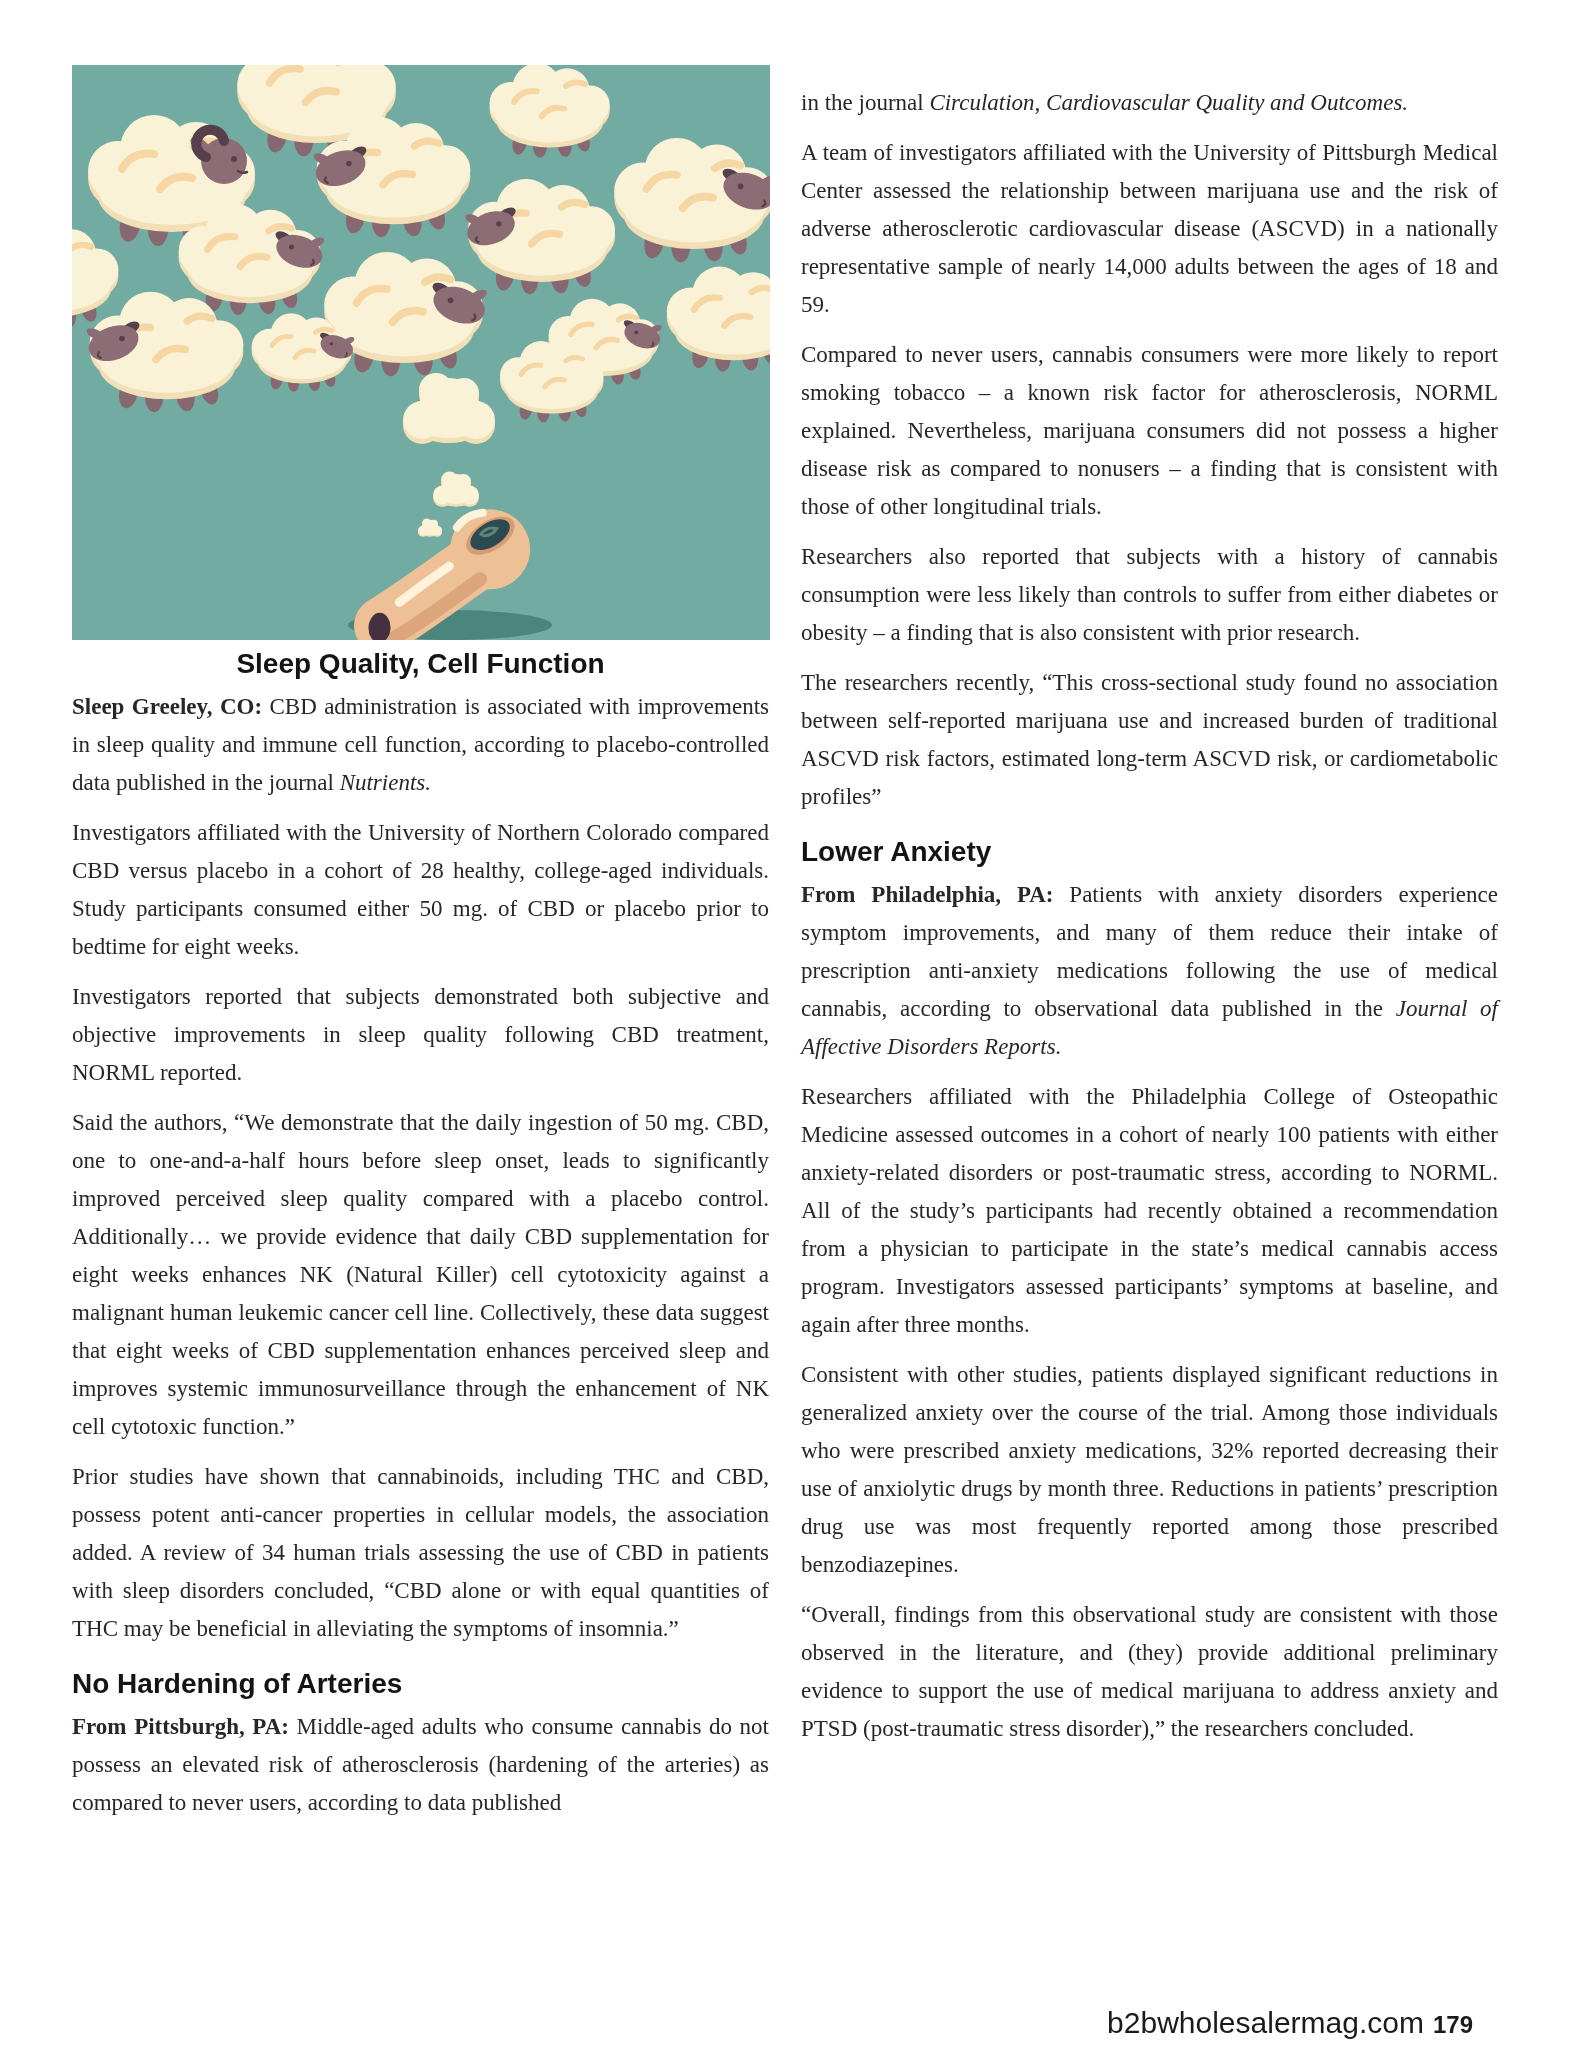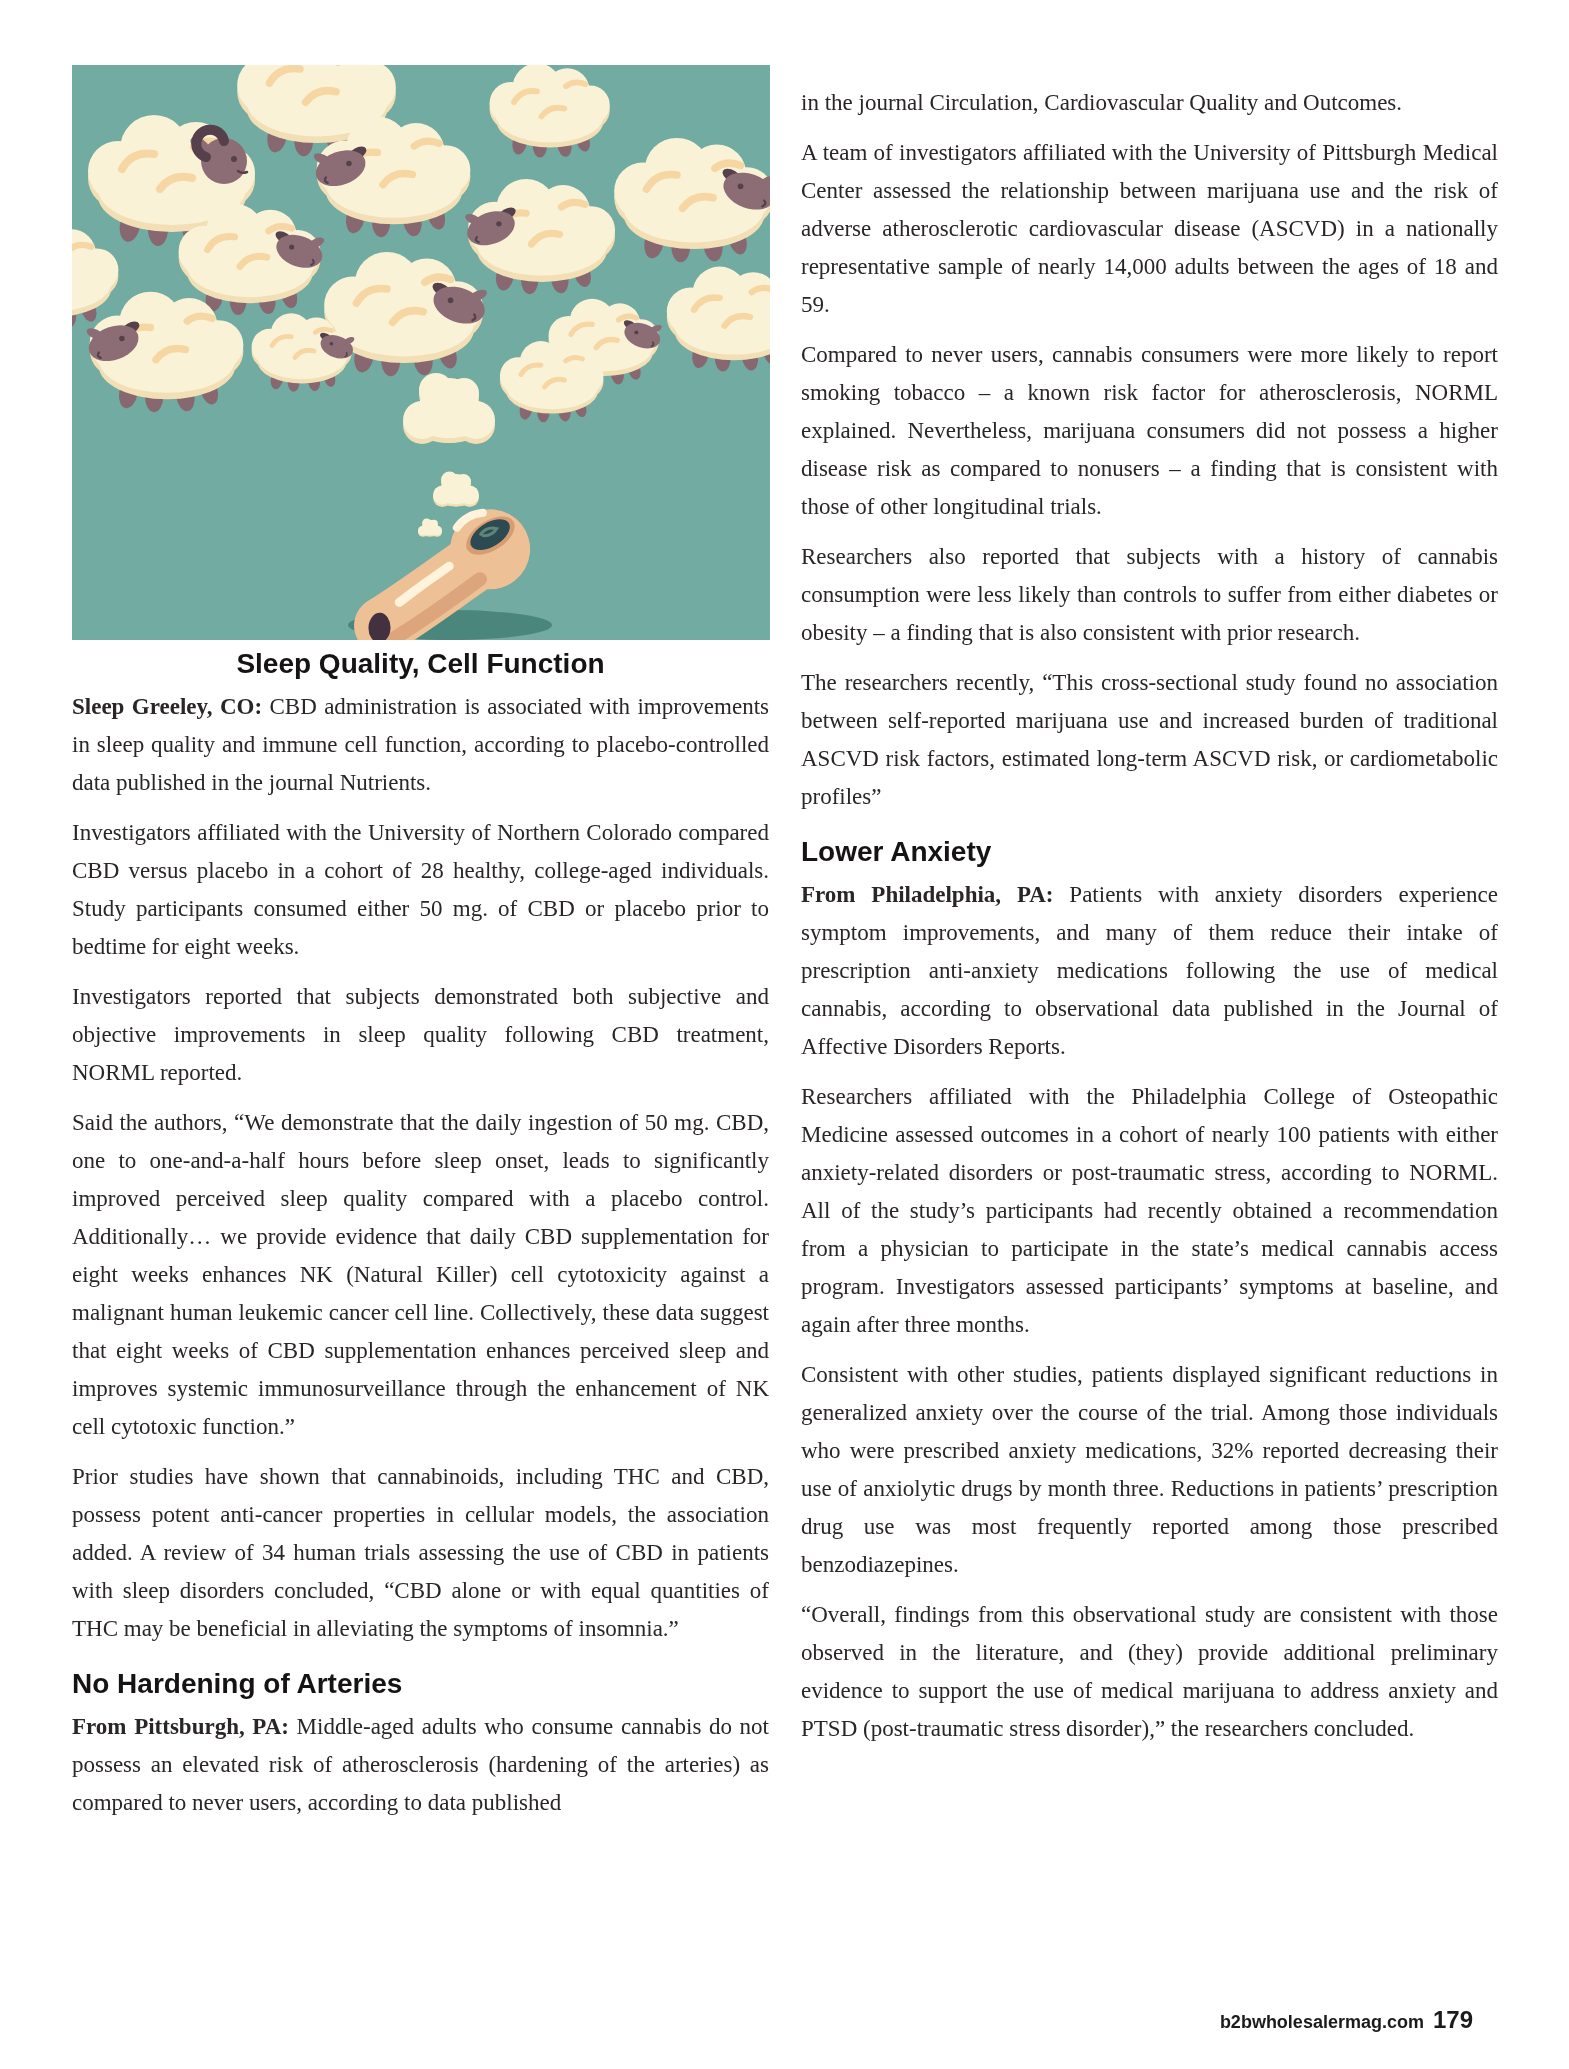--- a/index.html
+++ b/index.html
@@ -10,31 +10,31 @@
   .illo-wrap{position:absolute;left:72px;top:65px;width:698px;height:575px;}
   .illo{display:block;width:698px;height:575px;}
 
   .col{position:absolute;width:697px;}
   .col-left{left:72px;top:648px;}
   .col-right{left:801px;top:84px;}
 
   .body-para{margin:0 0 12px 0;font-size:23px;line-height:38px;
              text-align:justify;color:var(--text,#2a2626);}
   .run-bold{font-weight:700;}
-  .run-italic{}
+  .run-italic{font-style:italic;}
 
   .section-heading{margin:20px 0 8px 0;font-family:"Liberation Sans",sans-serif;
                    font-weight:700;font-size:28px;line-height:32px;
                    color:var(--heading,#161314);}
   .col > .section-heading:first-child{margin-top:0;text-align:center;}
 
   .page-footer{position:absolute;top:2006px;right:96px;display:flex;
                align-items:baseline;gap:9px;
                font-family:"Liberation Sans",sans-serif;color:var(--footer_text,#1b1b1b);}
-  .footer-site{font-weight:700;font-size:18px;}
+  .footer-site{font-weight:400;font-size:30px;}
   .footer-num{font-weight:700;font-size:24px;}
 </style>
 </head>
 <body>
 
 <div class="page">
 
   <div class="illo-wrap">
     <svg class="illo" viewBox="0 0 698 575" aria-hidden="true">
       <rect x="0" y="0" width="698" height="575" style="fill:var(--sky)"></rect>

